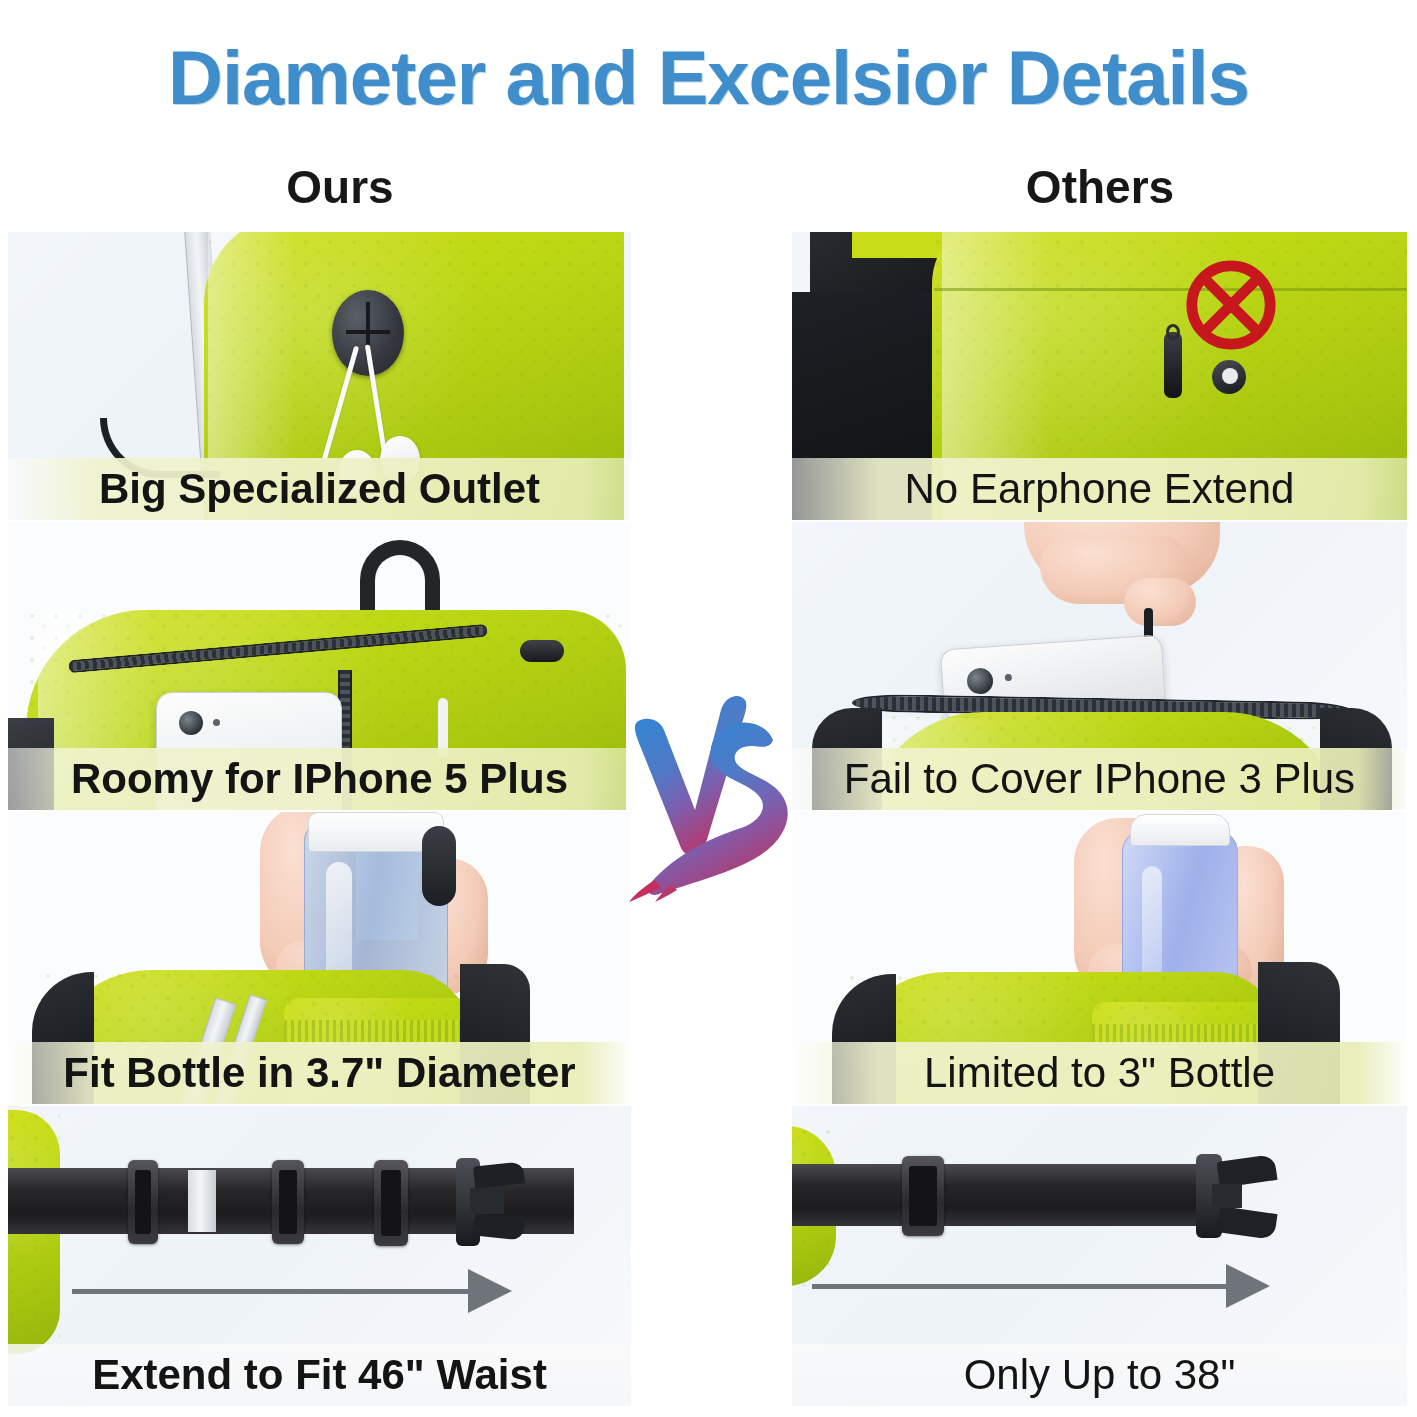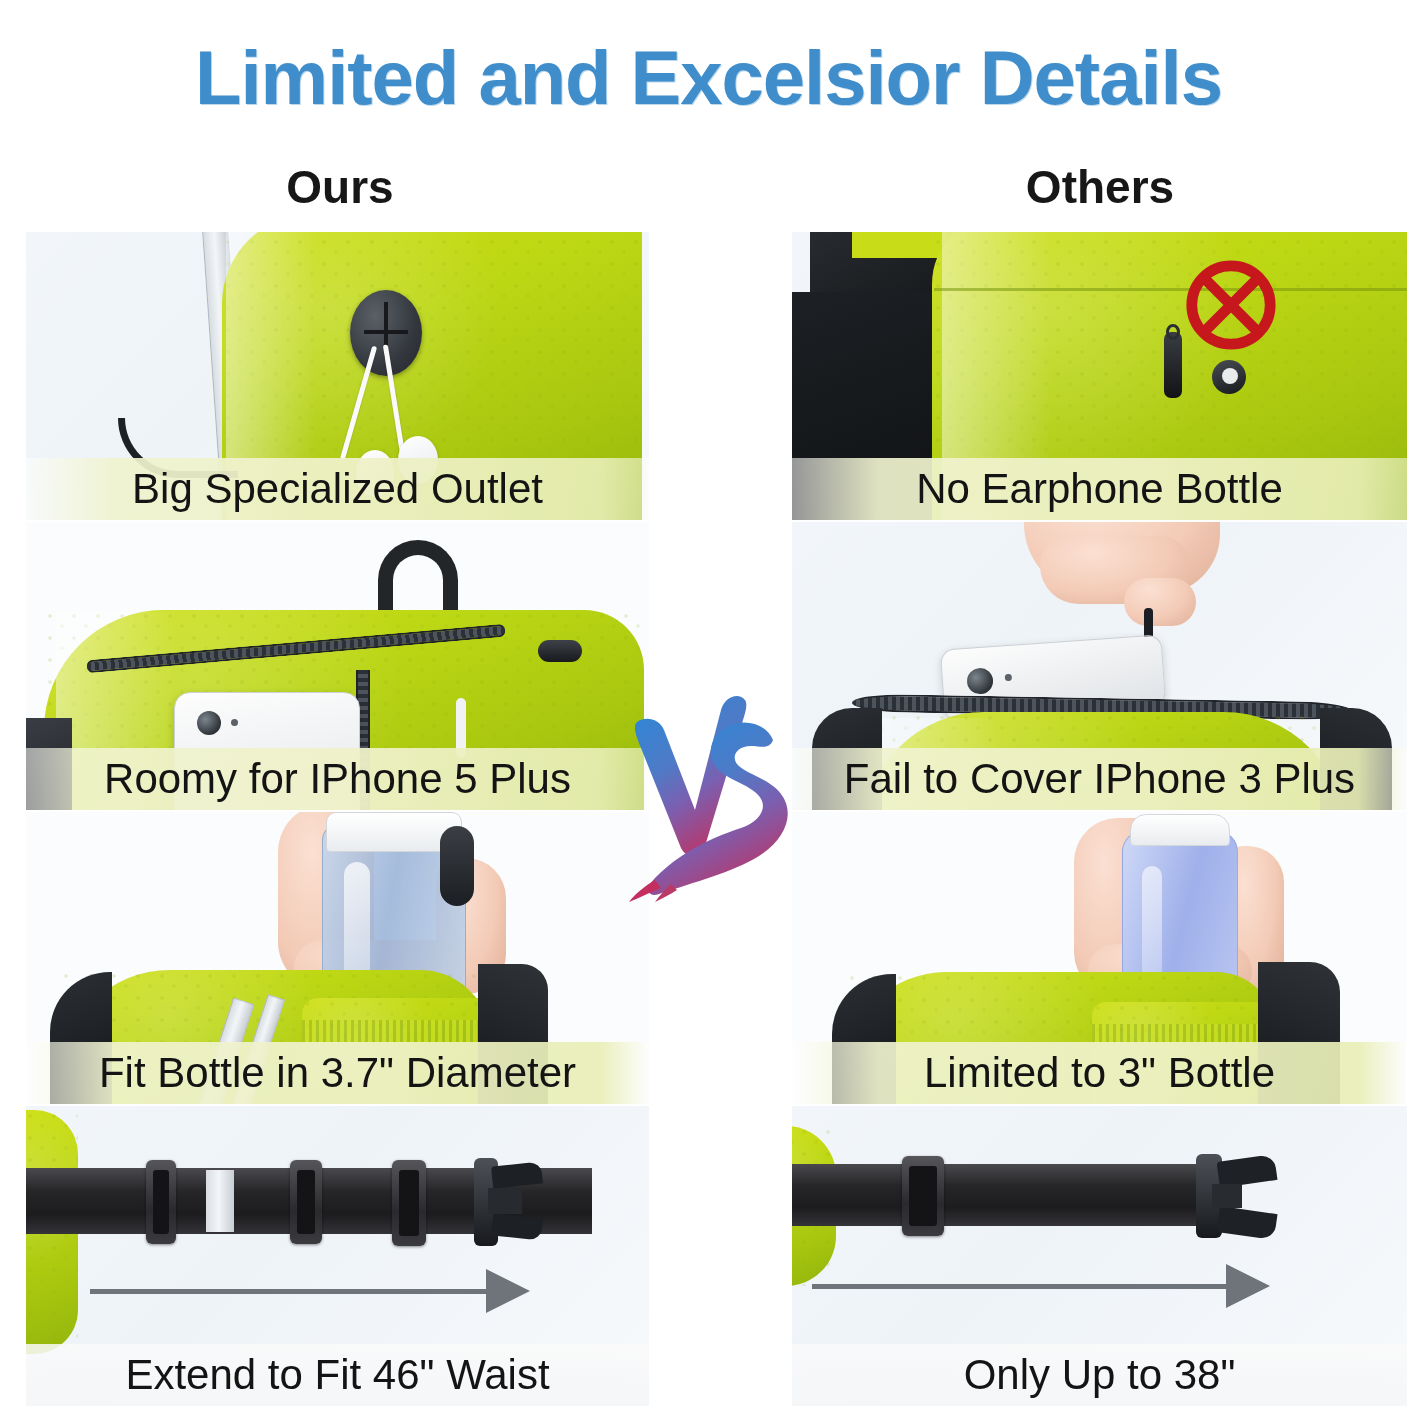--- a/index.html
+++ b/index.html
@@ -27,21 +27,21 @@
     text-align: center;
   }
   .col-head.ours   { left: 120px;  width: 440px; }
   .col-head.others { left: 880px;  width: 440px; }
 
   
   .grid { position: absolute; top: 0; left: 0; width: 1417px; height: 1417px; }
   .panel { position: absolute; overflow: hidden; }
 
   
-  .c-left  { left: 26px;  width: 623px; }
+  .c-left  { left: 8px;  width: 623px; font-weight: bold; }
   .c-right { left: 792px; width: 615px; }
 
   
   .r1 { top: 232px;  height: 288px; }
   .r2 { top: 522px;  height: 288px; }
   .r3 { top: 812px;  height: 292px; }
   .r4 { top: 1106px; height: 300px; }
 
   .photo { position: absolute; inset: 0; overflow: hidden; }
 
@@ -160,21 +160,21 @@
   }
 
   
   .vs { position:absolute; left:625px; top:688px; width:180px; height:236px; }
 </style>
 </head>
 <body>
 
 <div class="page">
 
-  <div class="title">Limited and Excelsior Details</div>
+  <div class="title">Diameter and Excelsior Details</div>
 
   <div class="col-head ours">Ours</div>
   <div class="col-head others">Others</div>
 
   <div class="grid">
 
     <div class="panel c-left r1">
       <div class="photo">
         <div class="bg-soft"></div>
         
@@ -222,21 +222,21 @@
         </span>
         
         <span class="no-sign" style="left:390px;top:24px;width:98px;height:98px;">
           <svg width="98" height="98" viewBox="0 0 100 100">
             <circle cx="50" cy="50" r="40" fill="none" stroke="#c6181c" stroke-width="11"></circle>
             <line x1="24" y1="24" x2="76" y2="76" stroke="#c6181c" stroke-width="11" stroke-linecap="round"></line>
             <line x1="76" y1="24" x2="24" y2="76" stroke="#c6181c" stroke-width="11" stroke-linecap="round"></line>
           </svg>
         </span>
       </div>
-      <div class="caption">No Earphone Bottle</div>
+      <div class="caption">No Earphone Extend</div>
     </div>
 
     <div class="panel c-left r2">
       <div class="photo">
         <div class="bg-white"></div>
 
         <div style="position:absolute;left:352px;top:18px;width:80px;height:74px;border:15px solid #232629;border-bottom:none;border-radius:40px 40px 0 0;"></div>
 
         <div class="fabric" style="left:18px;top:88px;width:600px;height:220px;border-radius:120px 60px 0 0;"></div>
         <div class="shine" style="left:30px;top:90px;width:120px;height:215px;"></div>

